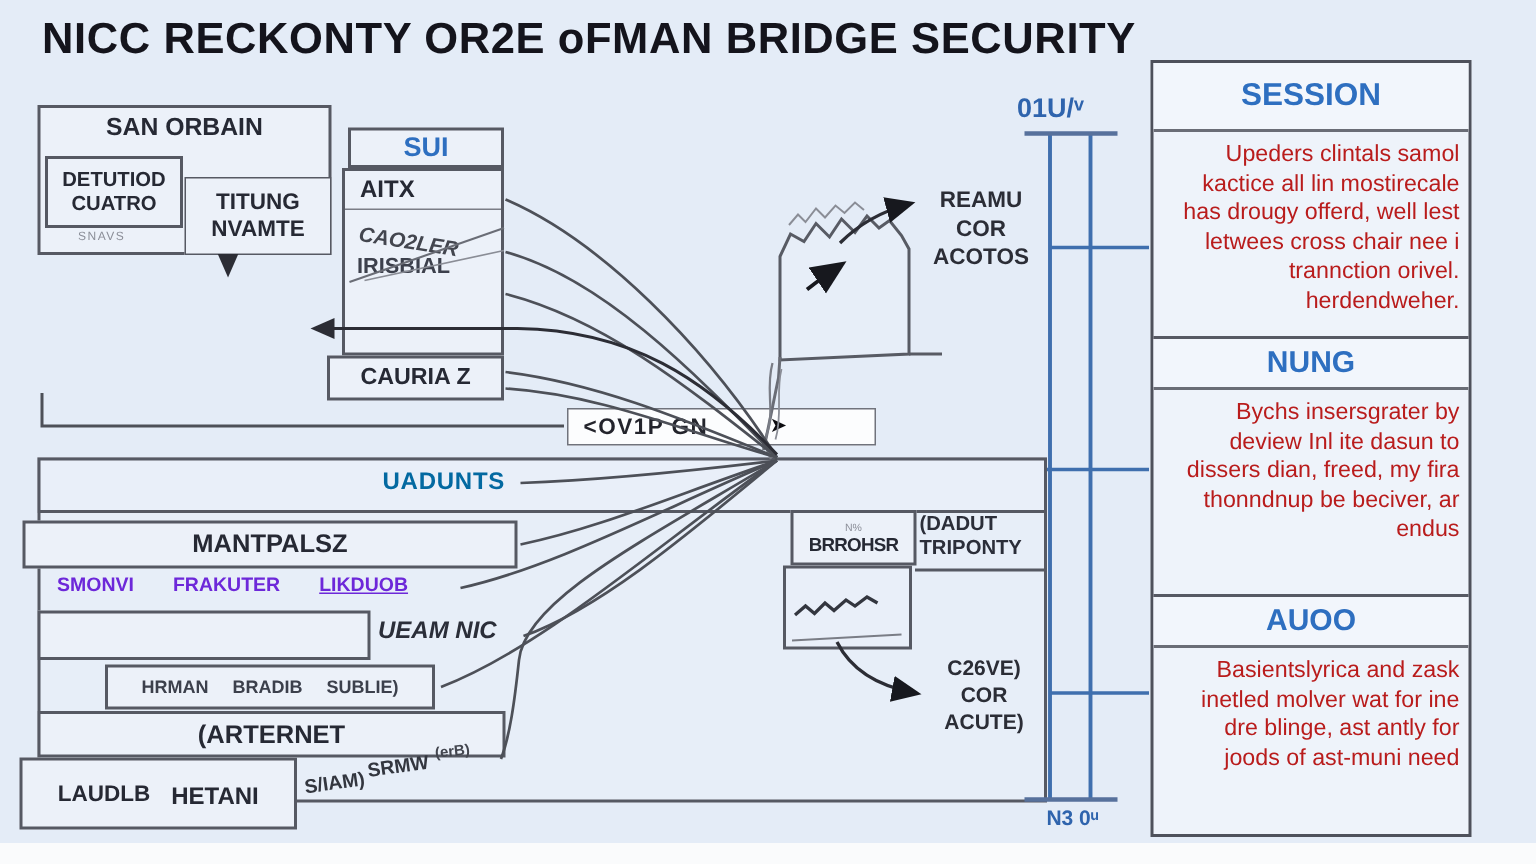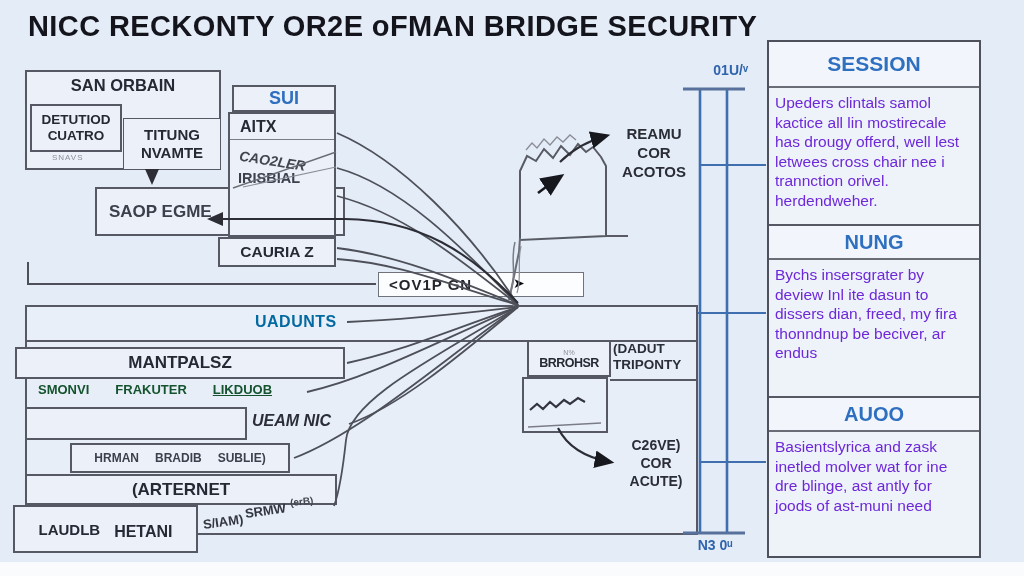--- a/index.html
+++ b/index.html
@@ -12,21 +12,21 @@
   #title{left:28px;top:10px;width:720px;font-size:29px;font-weight:800;color:#14141c;
          letter-spacing:.4px;white-space:nowrap;}
   .hdrblue{color:#2e6fc0;font-weight:700;}
   svg{position:absolute;left:0;top:0;pointer-events:none;}
   .panel{left:767px;top:40px;width:214px;height:518px;border:2px solid #4e515b;background:#eef3fa;}
   .psec{border-bottom:2px solid #565963;}
   .psec:last-child{border-bottom:none;}
   .phdr{height:32px;display:flex;align-items:center;justify-content:center;
         font-size:20px;font-weight:700;color:#2e6fc0;border-bottom:2px solid #6a6d76;
         background:#f2f6fc;}
-  .pbody{padding:5px 6px;font-size:15.5px;line-height:19.5px;color:#6d28d9;text-align:left;
+  .pbody{padding:5px 6px;font-size:15.5px;line-height:19.5px;color:#b91c1c;text-align:right;
          font-weight:500;}
   .slant{transform:rotate(-8deg);transform-origin:left center;font-weight:700;color:#33363f;}
 </style>
 </head>
 <body>
 
 <div id="stage">
 
   <div class="abs" id="title">NICC RECKONTY OR2E oFMAN BRIDGE SECURITY</div>
 
@@ -36,23 +36,20 @@
   <div class="abs bx col" style="left:30px;top:104px;width:92px;height:48px;font-size:13.5px;font-weight:700;line-height:16px;">
     <span>DETUTIOD</span>
     <span>CUATRO</span>
   </div>
   <div class="abs" style="left:52px;top:153px;font-size:8px;color:#8b8e98;letter-spacing:1px;">SNAVS</div>
   <div class="abs bx col" style="left:123px;top:118px;width:98px;height:52px;font-size:15px;font-weight:700;line-height:18px;border-width:1.5px;">
     <span>TITUNG</span>
     <span>NVAMTE</span>
   </div>
 
-  <div class="abs bx" style="left:95px;top:187px;width:250px;height:49px;display:flex;align-items:center;padding-left:12px;font-size:17px;font-weight:600;color:#3c404c;">
-    <span>SAOP EGME</span>
-  </div>
 
   <div class="abs bx ctr" style="left:232px;top:85px;width:104px;height:27px;font-size:18px;">
     <span class="hdrblue">SUI</span>
   </div>
   <div class="abs bx" style="left:228px;top:112px;width:108px;height:125px;">
     <div style="padding:4px 0 3px 10px;font-size:16px;font-weight:700;border-bottom:1.5px solid #7a7d86;">AITX</div>
     <div style="padding:6px 0 0 10px;font-size:14px;font-weight:700;font-style:italic;transform:rotate(9deg);transform-origin:left center;color:#43464f;">CAO2LER</div>
     <div style="padding:8px 0 0 8px;font-size:14.5px;font-weight:600;color:#3c404c;">IRISBIAL</div>
   </div>
   <div class="abs bx ctr" style="left:218px;top:237px;width:118px;height:30px;font-size:15.5px;font-weight:700;">
@@ -64,21 +61,21 @@
     <span style="position:absolute;left:134px;top:2px;font-size:14px;color:#0c0c10;">➤</span>
   </div>
 
   <div class="abs" style="left:25px;top:305px;width:673px;height:230px;border:2px solid #565963;background:#e7eef8;"></div>
   <div class="abs" style="left:25px;top:305px;width:673px;height:37px;border:2px solid #565963;background:#e9eff9;">
     <span style="position:absolute;left:228px;top:6px;font-size:16px;font-weight:700;color:#0369a1;letter-spacing:.5px;">UADUNTS</span>
   </div>
   <div class="abs bx ctr" style="left:15px;top:347px;width:330px;height:32px;font-size:17px;font-weight:700;">
     <span>MANTPALSZ</span>
   </div>
-  <div class="abs" style="left:38px;top:382px;width:290px;display:flex;gap:26px;font-size:13px;font-weight:700;color:#14532d;">
+  <div class="abs" style="left:38px;top:382px;width:290px;display:flex;gap:26px;font-size:13px;font-weight:700;color:#6d28d9;">
     <span>SMONVI</span>
     <span>FRAKUTER</span>
     <span style="text-decoration:underline;">LIKDUOB</span>
   </div>
   <div class="abs bx" style="left:25px;top:407px;width:222px;height:33px;"></div>
   <div class="abs" style="left:252px;top:412px;font-size:16px;font-weight:700;color:#2b2e39;font-style:italic;">UEAM NIC</div>
   <div class="abs bx ctr" style="left:70px;top:443px;width:220px;height:30px;gap:16px;font-size:12px;font-weight:700;color:#3c404c;">
     <span>HRMAN</span>
     <span>BRADIB</span>
     <span>SUBLIE)</span>
@@ -113,21 +110,21 @@
     <span>REAMU</span>
     <span>COR</span>
     <span>ACOTOS</span>
   </div>
   <div class="abs col" style="left:612px;top:436px;width:88px;font-size:14px;font-weight:700;color:#2b2d36;line-height:18px;">
     <span>C26VE)</span>
     <span>COR</span>
     <span>ACUTE)</span>
   </div>
 
-  <div class="abs" style="left:678px;top:62px;width:70px;text-align:right;font-size:14px;font-weight:700;color:#2f64ad;">01U/ᵛ</div>
+  <div class="abs" style="left:678px;top:62px;width:70px;text-align:left;font-size:18px;font-weight:700;color:#2f64ad;">01U/ᵛ</div>
   <div class="abs" style="left:680px;top:537px;width:70px;text-align:center;font-size:14px;font-weight:700;color:#2f64ad;">N3 0ᵘ</div>
 
   <div class="abs panel">
     <div class="psec" style="height:182px;">
       <div class="phdr" style="height:44px;font-size:21px;">SESSION</div>
       <div class="pbody">Upeders clintals samol kactice all lin mostirecale has drougy offerd, well lest letwees cross chair nee i trannction orivel. herdendweher.</div>
     </div>
     <div class="psec" style="height:170px;">
       <div class="phdr">NUNG</div>
       <div class="pbody">Bychs insersgrater by deview Inl ite dasun to dissers dian, freed, my fira thonndnup be beciver, ar endus</div>

